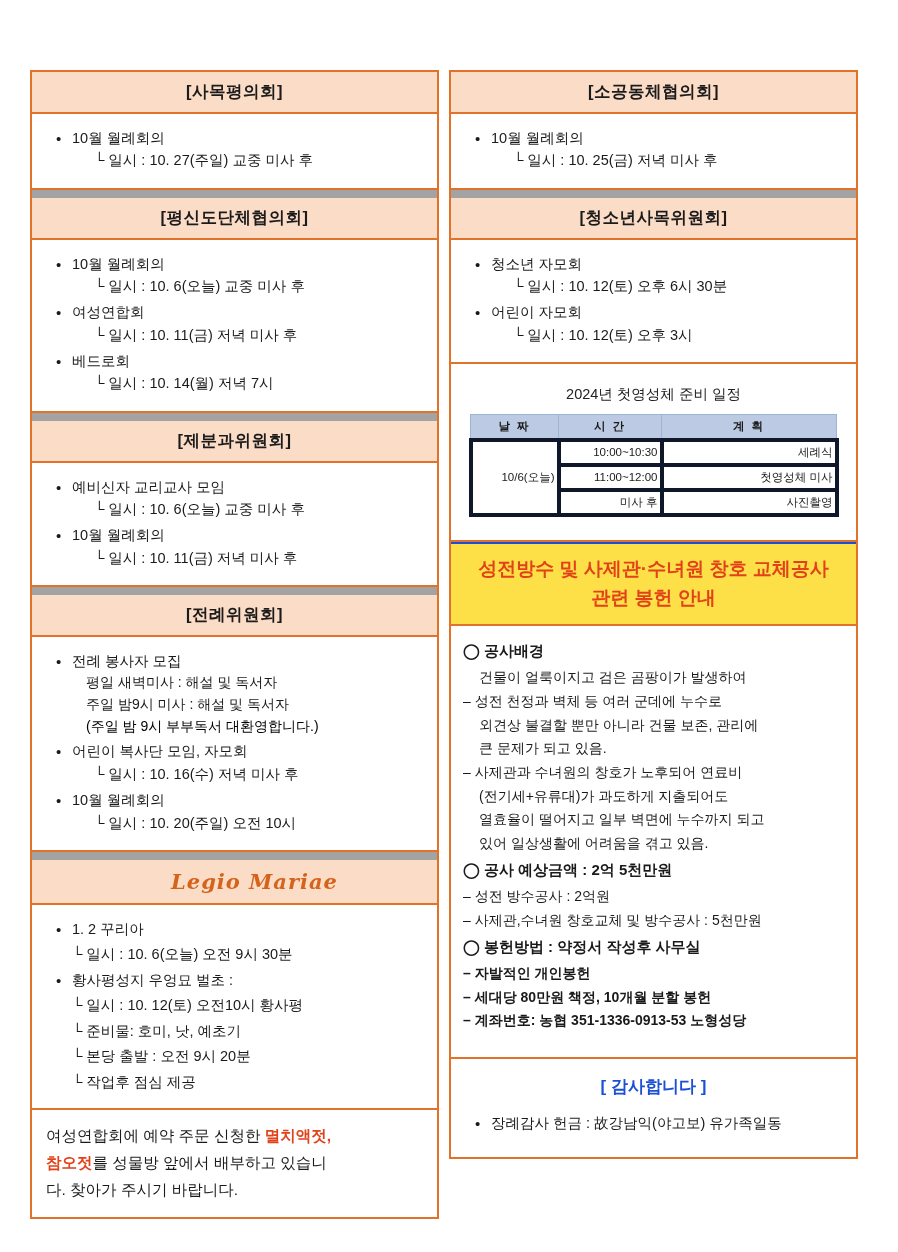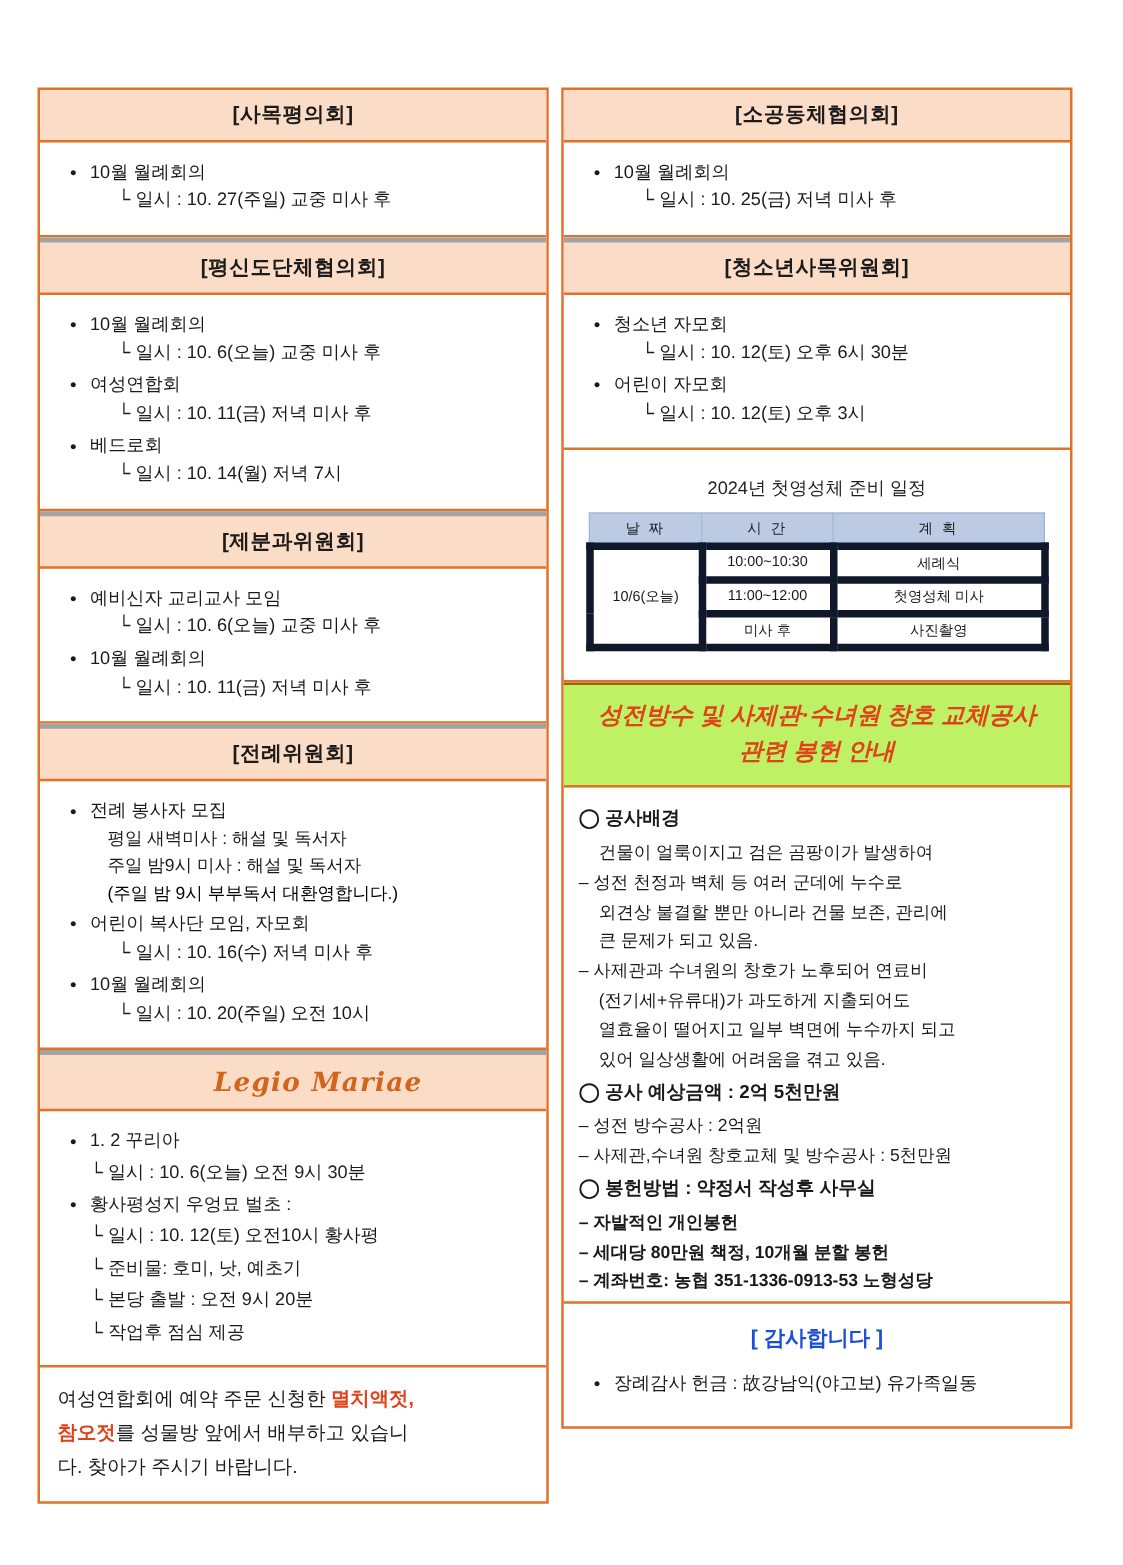--- a/index.html
+++ b/index.html
@@ -30,21 +30,21 @@
     border: 2px solid #E2712A;
     box-sizing: border-box;
     background: #fff;
   }
   .col.left { }
   .col.right { }
 
   .hdr {
     background: #FBDCC6;
     border-bottom: 2px solid #E2712A;
-    border-top: 4px solid #a3a3a3;
+    border-top: 8px solid #a3a3a3;
     text-align: center;
     font-size: 16.5px;
     font-weight: bold;
     color: #1b1b1b;
     padding: 9px 4px 9px 4px;
     letter-spacing: 0.5px;
   }
   .hdr.first { border-top: none; }
 
   .body-block {
@@ -112,57 +112,56 @@
   table.sched {
     border-collapse: collapse;
     width: 370px;
     margin: 0 auto 12px auto;
     font-size: 11.5px;
   }
   table.sched th {
     background: #BCCBE3;
     border: 1px solid #9FB4D2;
     color: #1a1a1a;
-    font-weight: normal;
+    font-weight: bold;
     padding: 4px 2px;
     letter-spacing: 2px;
   }
   table.sched td {
-    border: 6px solid #0f172a;
-    text-align: center;
+    border: 4px solid #0f172a;
+    text-align: right;
     padding: 3px 2px;
     color: #1a1a1a;
   }
   table.sched td.date { width: 80px; }
   table.sched td.time { width: 95px; }
 
   
   .title-orange {
-    background: #bef264;
-    border-top: 2px solid #a16207;
+    background: #fde047;
+    border-top: 2px solid #1d4ed8;
     border-bottom: 2px solid #E2712A;
     text-align: center;
     font-size: 19px;
     font-weight: bold;
     color: #E2421A;
     padding: 10px 8px 11px 8px;
     line-height: 1.55;
-    font-style: italic;
   }
   .title-blue {
     text-align: center;
     font-size: 17px;
     font-weight: bold;
     color: #1b4fd6;
     padding: 12px 0 10px 0;
   }
 
   
   .notice {
-    padding: 10px 12px 4px 12px;
+    padding: 10px 12px 24px 12px;
   }
   .notice .head {
     font-size: 15px;
     font-weight: bold;
     color: #1a1a1a;
     margin: 4px 0 4px 0;
     line-height: 1.5;
   }
   .notice .line {
     font-size: 14px;

